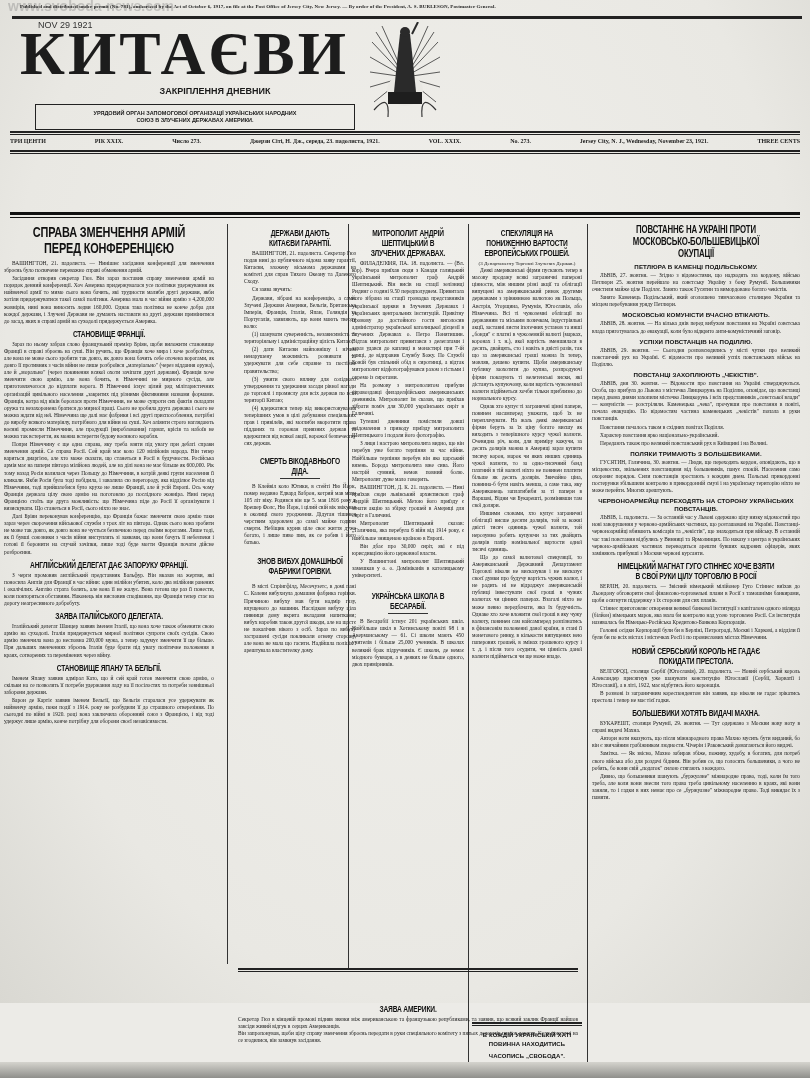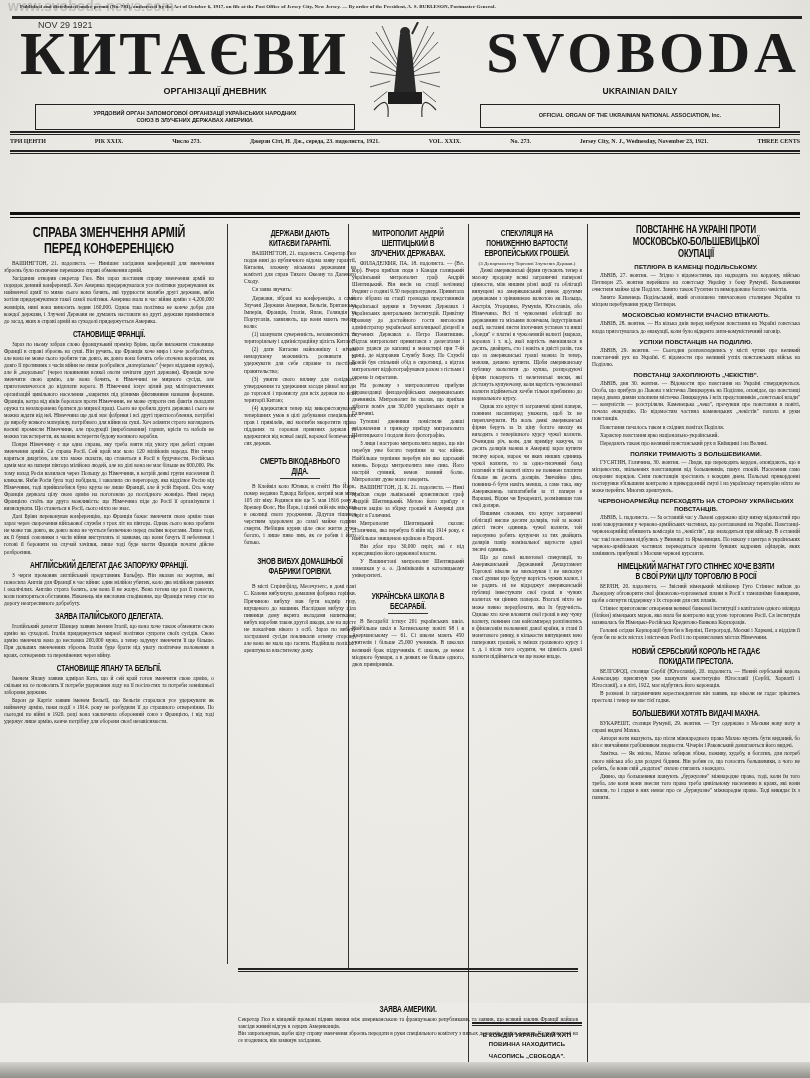--- a/index.html
+++ b/index.html
@@ -101,21 +101,21 @@
 
 <div class="page">
 
   <div class="watermark">www.svoboda-news.com</div>
   <div class="permit">Published and distributed under permit (No. 781), authorized by the Act of October 6, 1917, on file at the Post Office of Jersey City, New Jersey. — By order of the President, A. S. BURLESON, Postmaster General.</div>
   <div class="rule-top"></div>
   <div class="stamp">NOV 29 1921</div>
 
   <div class="masthead-left">
     <div class="title">КИТАЄВИ</div>
-    <div class="sub">ОРГАНІЗАЦІЇ ДНЕВНИК</div>
+    <div class="sub">ЗАКРІПЛЕННЯ ДНЕВНИК</div>
     <div class="box">
       <div>УРЯДОВИЙ ОРГАН ЗАПОМОГОВОЇ ОРГАНІЗАЦІЇ УКРАЇНСЬКИХ НАРОДНИХ</div>
       <div>СОЮЗ В ЗЛУЧЕНИХ ДЕРЖАВАХ АМЕРИКИ.</div>
     </div>
   </div>
 
   <div class="emblem">
     <svg width="70" height="108" viewBox="0 0 70 108">
       <g stroke="#333" stroke-width="0.8">
         <line x1="35" y1="55" x2="2" y2="20"></line>
@@ -135,25 +135,20 @@
       </g>
       <ellipse cx="35" cy="68" rx="18" ry="16" fill="#e9e8e3"></ellipse>
       <path d="M30 12 L40 12 L42 30 L46 70 L24 70 L28 30 Z" fill="#2a2a2a"></path>
       <circle cx="35" cy="10" r="5" fill="#2a2a2a"></circle>
       <line x1="42" y1="12" x2="48" y2="0" stroke="#2a2a2a" stroke-width="2"></line>
       <rect x="18" y="70" width="34" height="12" fill="#1e1e1e"></rect>
       <path d="M4 88 Q20 70 18 95 M66 88 Q50 70 52 95" stroke="#333" fill="none" stroke-width="1.2"></path>
     </svg>
   </div>
 
-  <div class="masthead-right">
-    <div class="title">SVOBODA</div>
-    <div class="sub">UKRAINIAN DAILY</div>
-    <div class="box">OFFICIAL ORGAN OF THE UKRAINIAN NATIONAL ASSOCIATION, Inc.</div>
-  </div>
 
   <div class="rule-dbl" style="top:131px"></div>
 
   <div class="dateline">
     <span>ТРИ ЦЕНТИ</span>
     <span>РІК XXIX.</span>
     <span>Число 273.</span>
     <span>Джерзи Сіті, Н. Дж., середа, 23. падолиста, 1921.</span>
     <span>VOL. XXIX.</span>
     <span>No. 273.</span>

